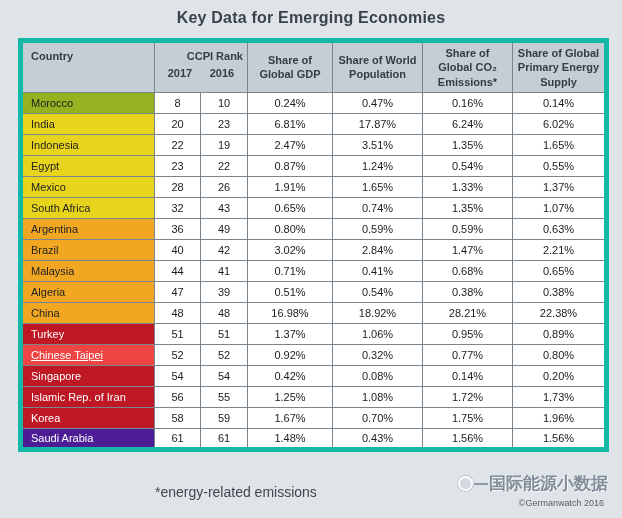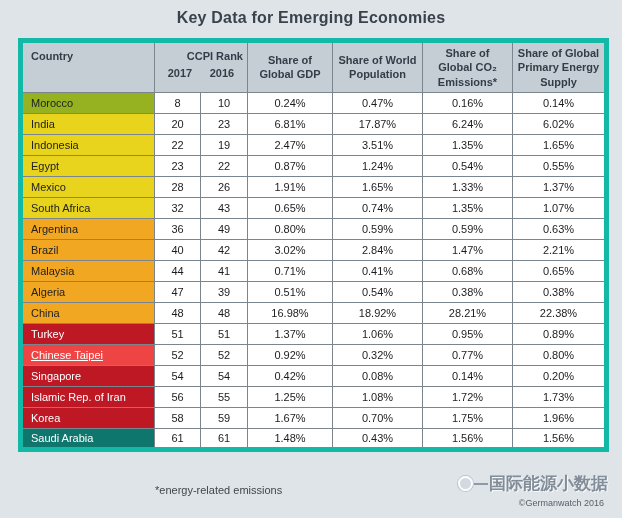--- a/index.html
+++ b/index.html
@@ -54,21 +54,21 @@
     padding: 0 2px;
   }
   .data-table tbody td.country {
     text-align: left;
     padding: 0 8px;
     color: #222222;
   }
   .footnote {
     position: absolute;
     left: 155px; top: 484px;
-    font-size: 11px;
+    font-size: 14px;
     color: #3f464d;
   }
   .watermark {
     position: absolute;
     right: 14px; top: 472px;
     display: flex;
     align-items: center;
     gap: 1px;
     font-size: 17px;
     font-weight: bold;
@@ -268,21 +268,21 @@
         <tr>
       <td class="country" style="background: rgb(189, 24, 36); color: rgb(255, 255, 255);">Korea</td>
       <td>58</td>
       <td>59</td>
       <td>1.67%</td>
       <td>0.70%</td>
       <td>1.75%</td>
       <td>1.96%</td>
     </tr>
         <tr>
-      <td class="country" style="background: #0f766e; color: rgb(255, 255, 255);">Saudi Arabia</td>
+      <td class="country" style="background: #4c1d95; color: rgb(255, 255, 255);">Saudi Arabia</td>
       <td>61</td>
       <td>61</td>
       <td>1.48%</td>
       <td>0.43%</td>
       <td>1.56%</td>
       <td>1.56%</td>
     </tr>
       </tbody>
   </table>
 

